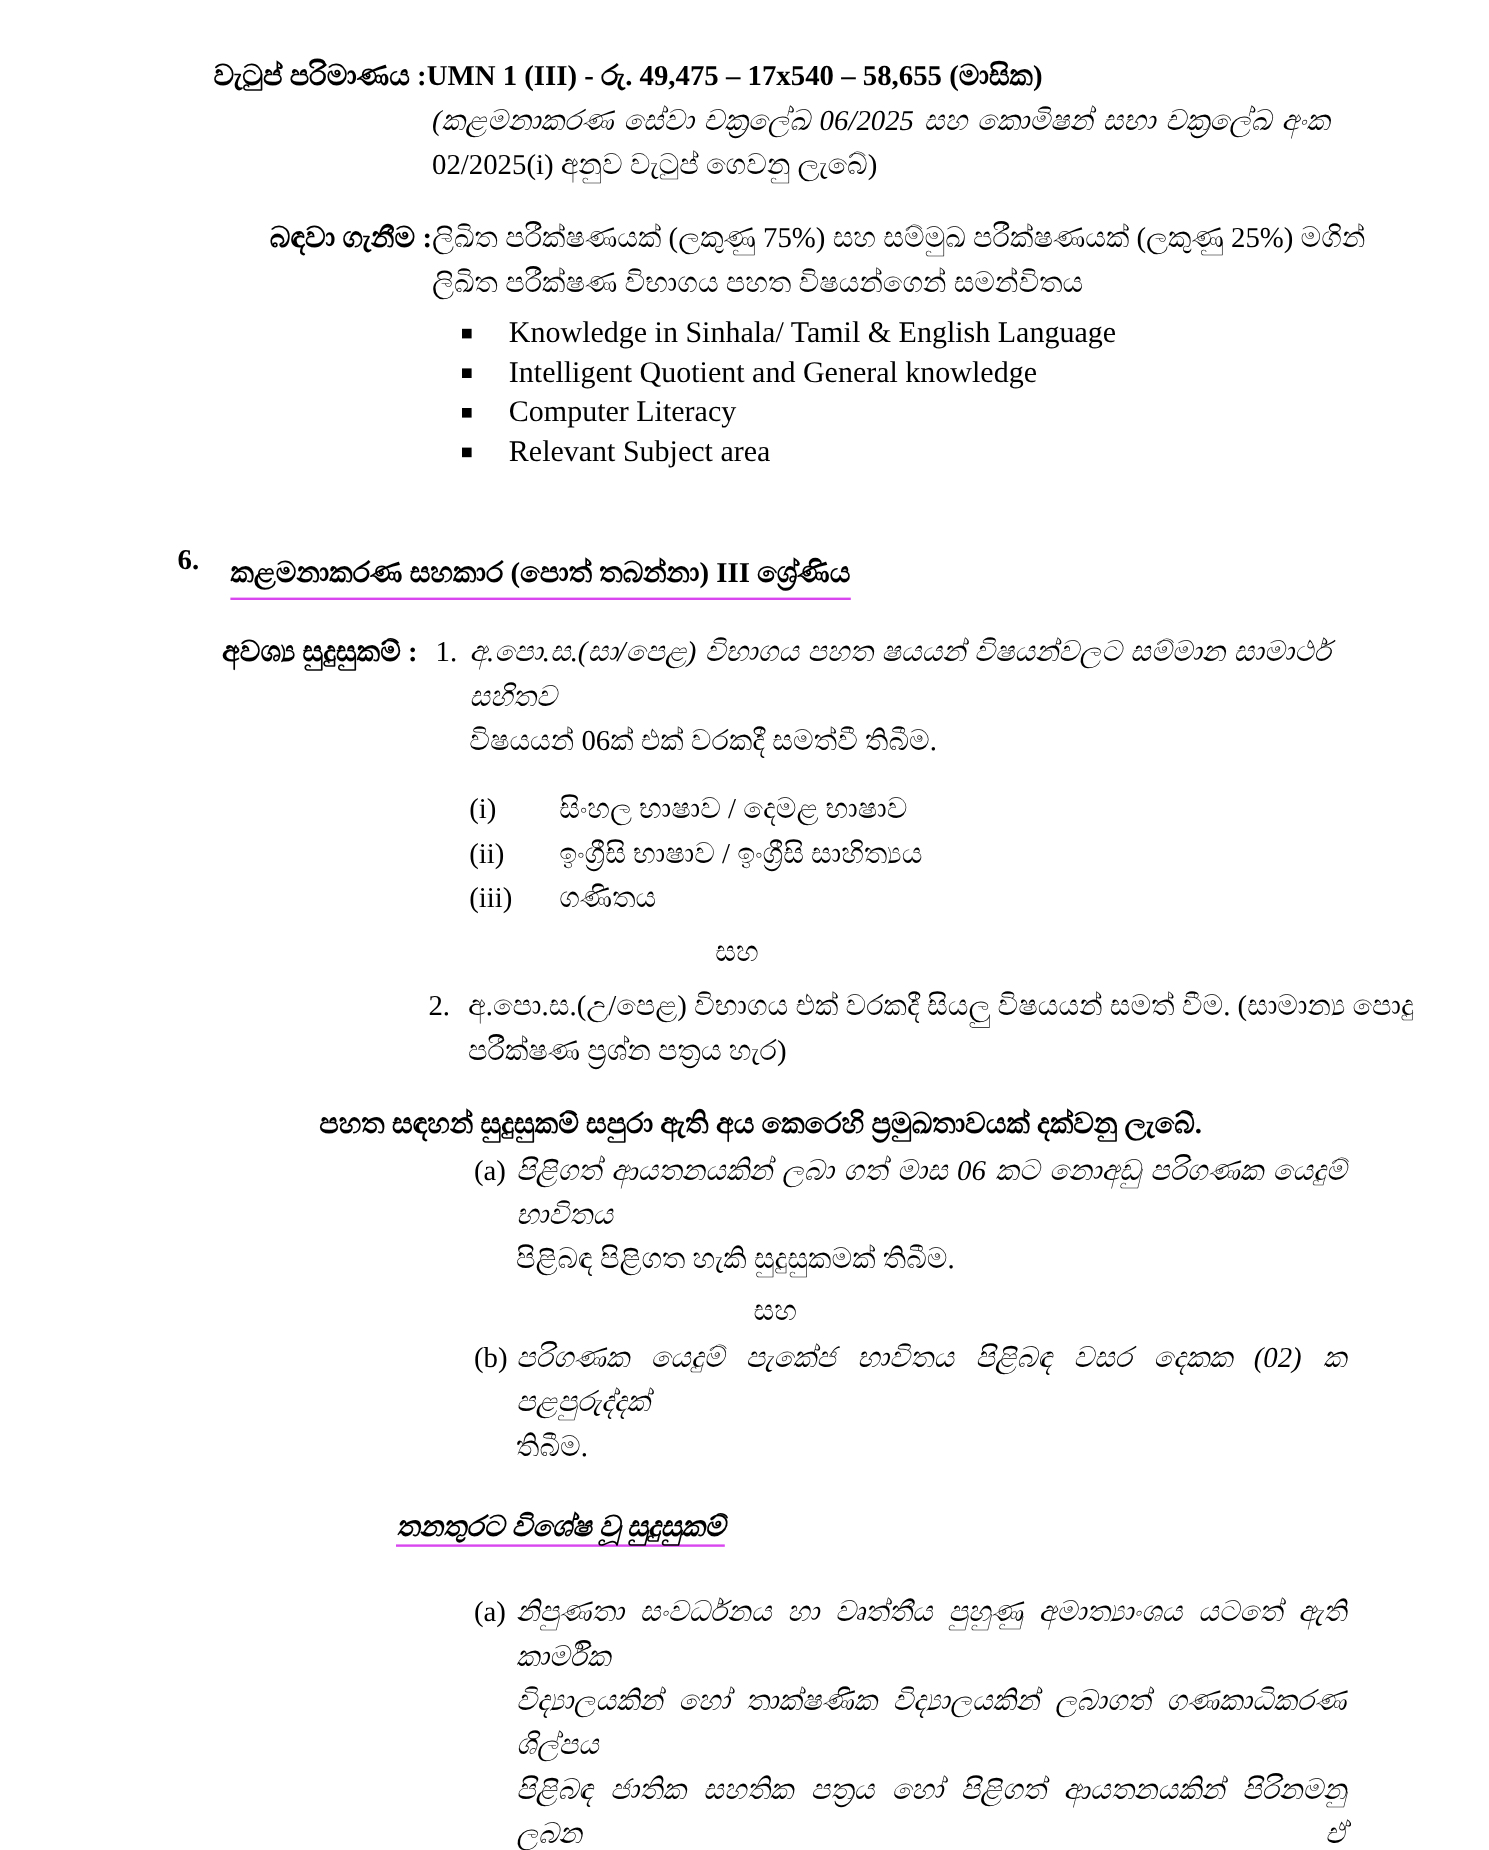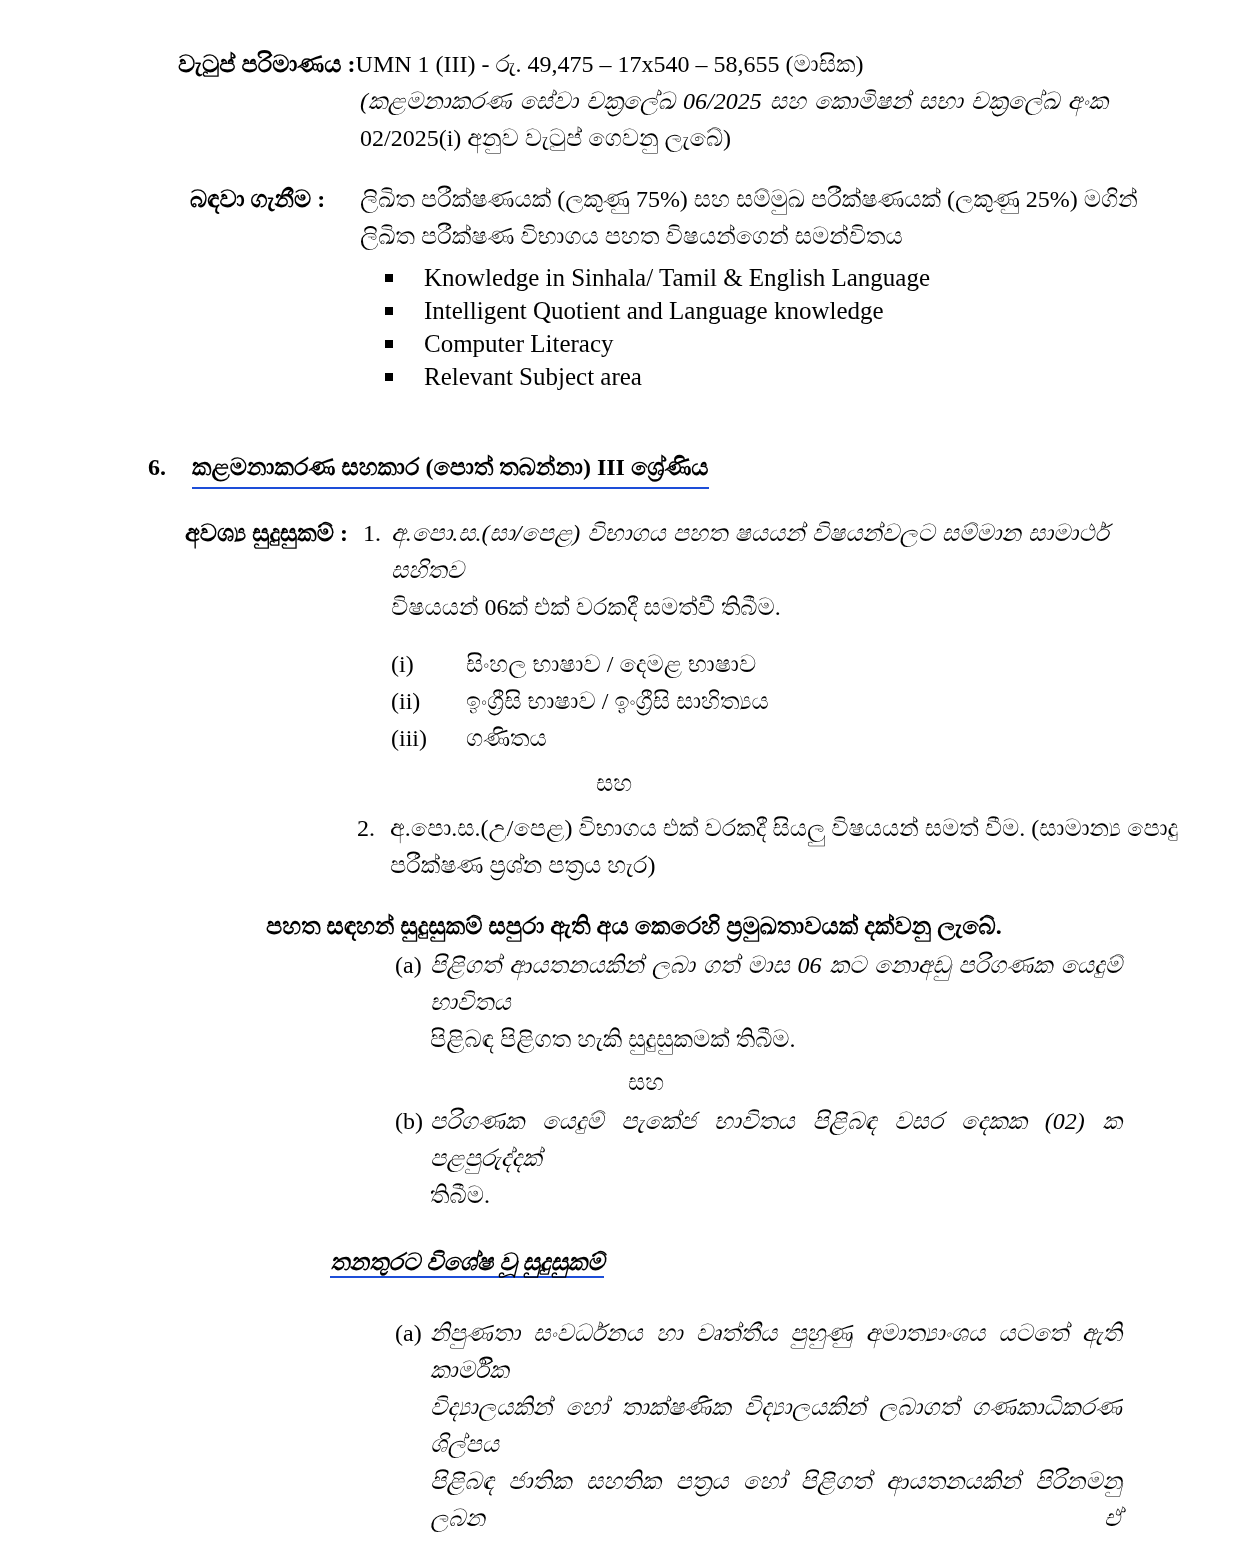--- a/index.html
+++ b/index.html
@@ -11,34 +11,34 @@
     overflow:hidden;
   }
   .page {
     position:relative;
     width:1241px; height:1542px;
     padding:46px 56px 0 148px;
     font-size:24px;
     line-height:37px;
   }
   .row { display:flex; align-items:flex-start; }
-  .bold { font-weight:normal; }
+  .bold { font-weight:bold; }
   .lbl { flex:0 0 auto; }
   .ln { white-space:nowrap; }
   .j { width:100%; text-align:justify; text-align-last:justify; white-space:normal;font-style:italic; }
-  .underline { border-bottom:2px solid #1d4ed8; padding-bottom:1px; }
+  .underline { border-bottom:2px solid #d946ef; padding-bottom:1px;margin-top:11px; }
 
   
   .salary-top { margin-left:30px; }
   .salary-top .lbl { font-weight:bold; }
   .note { margin-left:212px; width:748px; }
 
   
   .recruit { margin-top:24px; }
-  .recruit .lbl { margin-left:42px; width:170px; font-weight:bold; }
+  .recruit .lbl { margin-left:42px; width:170px; font-weight:bold;text-align:right; }
   .recruit .content { width:760px; }
 
   
   .bullets { margin-top:6px; margin-left:237px; font-size:25px; line-height:33px; }
   .bullet-row { display:flex; align-items:center; }
   .sq { width:8px; height:8px; background:#000; display:inline-block; margin-right:31px; flex:0 0 auto; }
 
   
   .sec-head { margin-top:56px; font-weight:bold; }
   .sec-head .num { width:44px; flex:0 0 auto; }
@@ -91,21 +91,21 @@
     </div>
   </div>
 
   <div class="bullets">
     <div class="bullet-row">
       <span class="sq"></span>
       <span class="ln">Knowledge in Sinhala/ Tamil &amp; English Language</span>
     </div>
     <div class="bullet-row">
       <span class="sq"></span>
-      <span class="ln">Intelligent Quotient and Language knowledge</span>
+      <span class="ln">Intelligent Quotient and General knowledge</span>
     </div>
     <div class="bullet-row">
       <span class="sq"></span>
       <span class="ln">Computer Literacy</span>
     </div>
     <div class="bullet-row">
       <span class="sq"></span>
       <span class="ln">Relevant Subject area</span>
     </div>
   </div>

